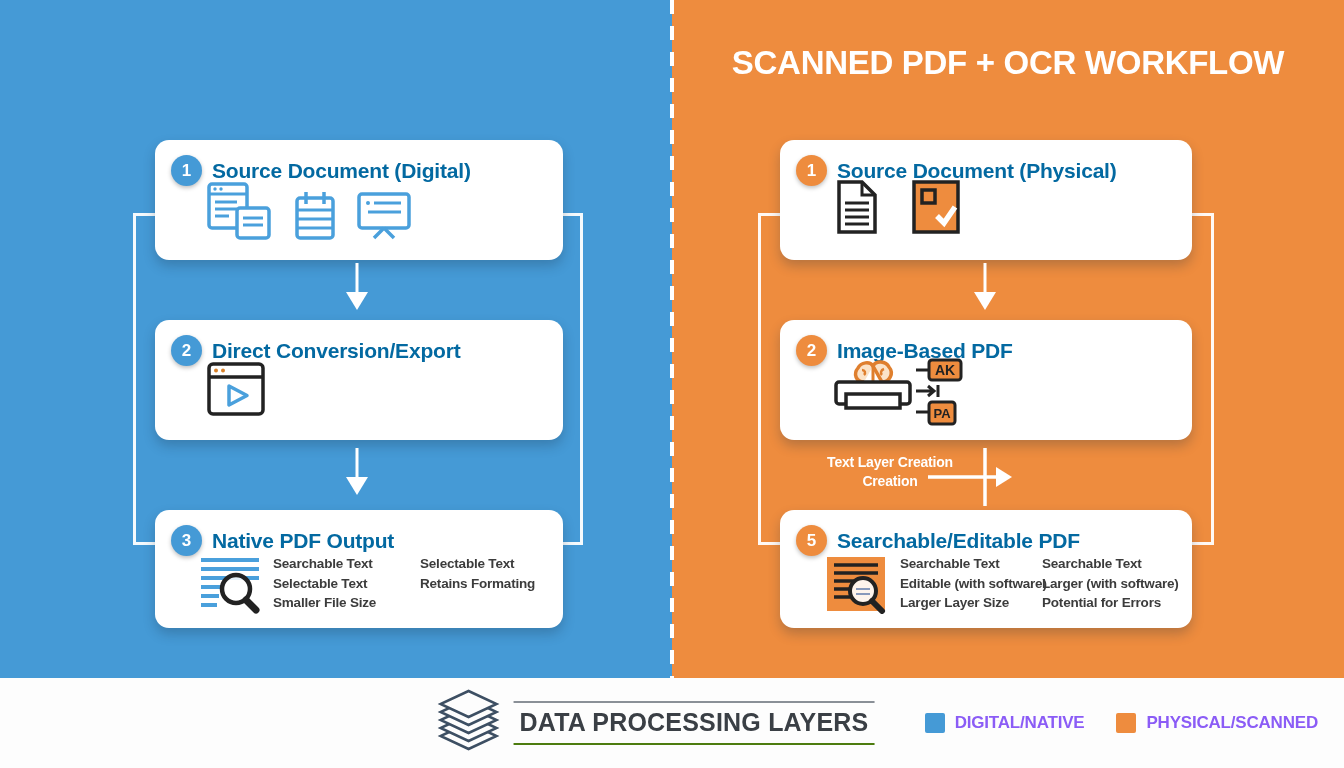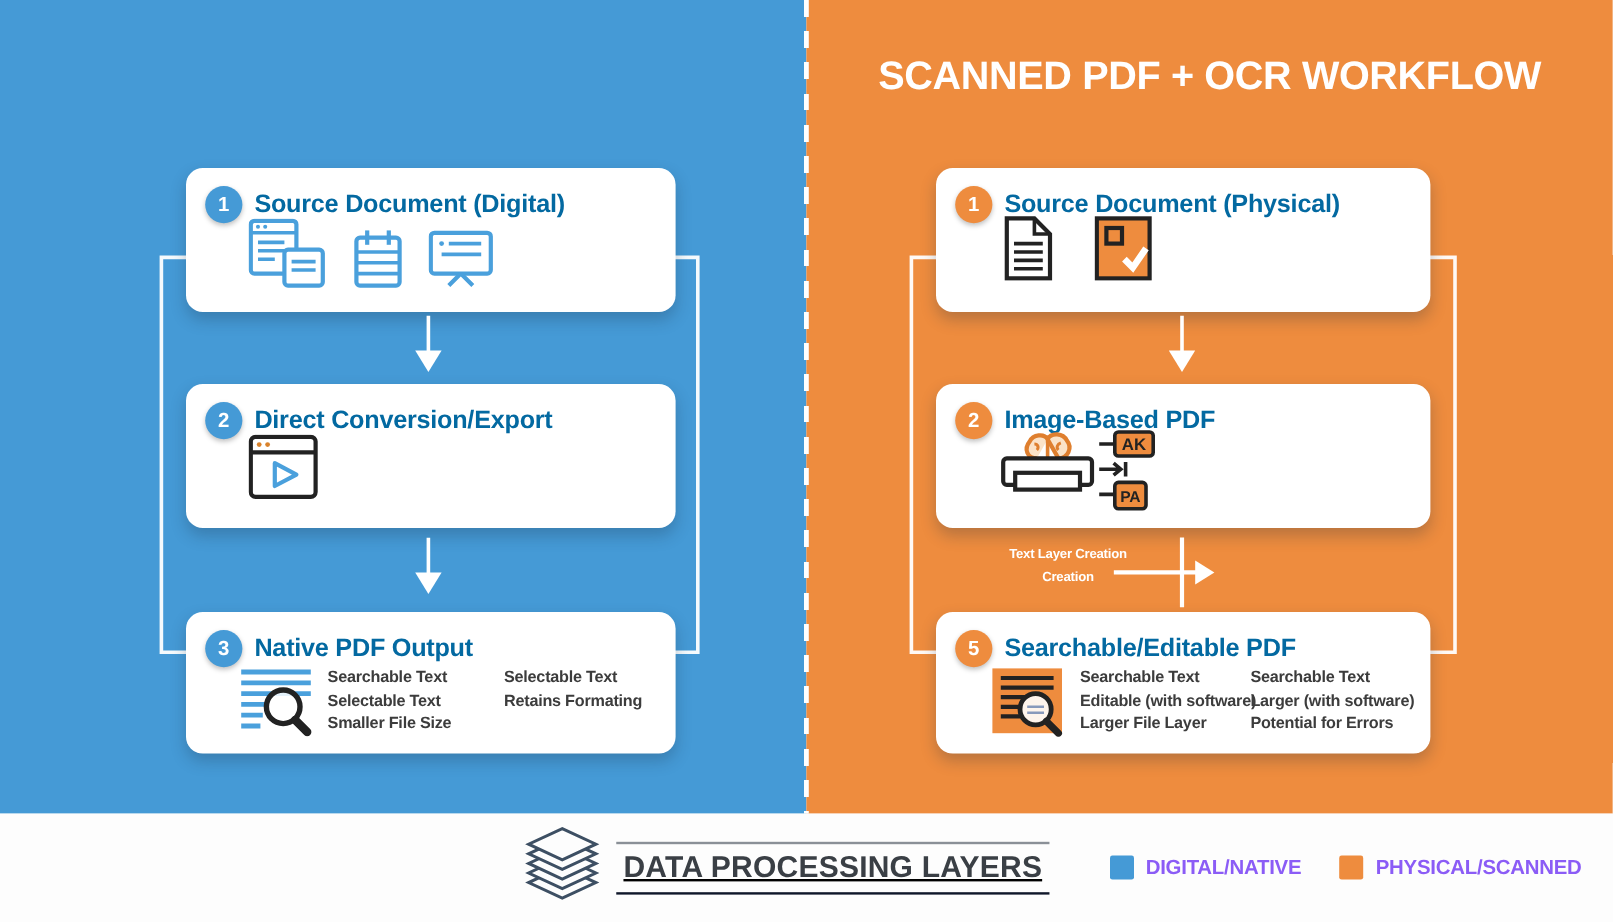--- a/index.html
+++ b/index.html
@@ -31,29 +31,29 @@
   .card-title { position:absolute; left:57px; top:19px; font-size:21px; font-weight:bold;
     color:#0369a1; letter-spacing:-0.2px; font-stretch:condensed; white-space:nowrap; }
   .icon-row { position:absolute; display:flex; align-items:flex-end; gap:22px; }
 
   .features { position:absolute; top:44px; left:0; width:100%; }
   .f-col { position:absolute; top:0; font-size:13.5px; font-weight:bold; color:#3c3c3c;
     line-height:19.5px; letter-spacing:-0.2px; font-stretch:condensed; white-space:nowrap; }
 
   .v-arrow { position:absolute; z-index:2; }
 
-  .between-label { position:absolute; z-index:2; color:#ffffff; font-size:11px;
+  .between-label { position:absolute; z-index:2; color:#ffffff; font-size:14px;
     font-weight:bold; line-height:19px; letter-spacing:-0.2px; font-stretch:condensed; }
   .between-label.center { text-align:center; }
 
   .footer { position:relative; width:1344px; height:90px; background:#fdfdfd; }
   .brand { position:absolute; top:50%; left:50%; transform:translate(calc(-50% - 16px),-50%);
     display:flex; align-items:center; gap:14px; }
-  .brand-title-wrap { border-top:2px solid #8a9097; border-bottom:2px solid #0f172a;
-    padding:5px 6px 6px 6px;text-decoration:underline; }
+  .brand-title-wrap { border-top:2px solid #8a9097; border-bottom:2px solid #4d7c0f;
+    padding:5px 6px 6px 6px; }
   .brand-title { font-size:25px; font-weight:bold; color:#3a3f45; letter-spacing:0.2px;
     font-stretch:condensed; white-space:nowrap; }
   .legend { position:absolute; right:26px; top:50%; transform:translateY(-50%);
     display:flex; align-items:center; gap:32px; }
   .legend-item { display:flex; align-items:center; gap:10px; }
   .swatch { width:20px; height:20px; border-radius:2px; }
   .legend-label { font-size:17px; font-weight:bold; color:#8b5cf6; letter-spacing:-0.2px;
     font-stretch:condensed; white-space:nowrap; }
 </style>
 </head>
@@ -267,21 +267,21 @@
             <line x1="30" y1="33" x2="44" y2="33" stroke="#8899bb" stroke-width="2"></line>
             <line x1="30" y1="38" x2="44" y2="38" stroke="#8899bb" stroke-width="2"></line>
             <line x1="46" y1="45" x2="56" y2="55" stroke="#222222" stroke-width="6" stroke-linecap="round"></line>
           </svg>
         </span>
       </div>
       <div class="features">
         <div class="f-col" style="left:120px;">
           <div>Searchable Text</div>
           <div>Editable (with software)</div>
-          <div>Larger File Layer</div>
+          <div>Larger Layer Size</div>
         </div>
         <div class="f-col" style="left:262px;">
           <div>Searchable Text</div>
           <div>Larger (with software)</div>
           <div>Potential for Errors</div>
         </div>
       </div>
     </div>
   </div>
 

